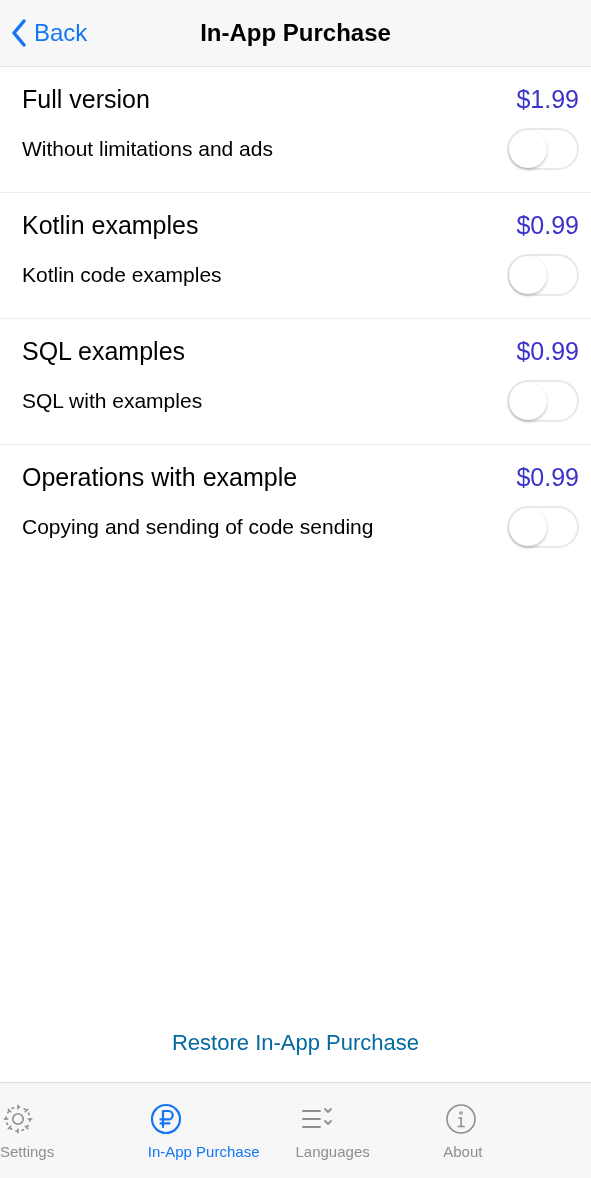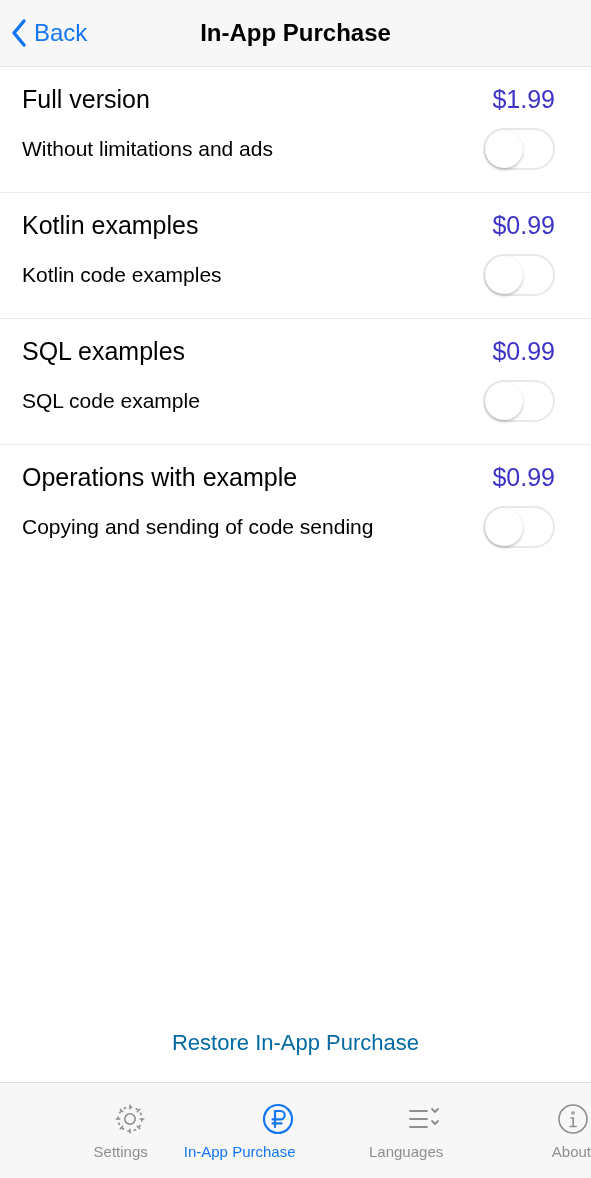--- a/index.html
+++ b/index.html
@@ -7,41 +7,41 @@
   .screen { width: 591px; height: 1178px; display: flex; flex-direction: column; background: #f7f7f8; }
 
   
   .navbar { height: 67px; display: flex; align-items: center; position: relative; border-bottom: 1px solid #e3e3e5; background: #f7f7f8; }
   .back-btn { display: flex; align-items: center; color: #1476f2; font-size: 24px; font-weight: 400; padding-left: 10px; cursor: pointer; }
   .back-btn svg { margin-right: 6px; }
   .nav-title { position: absolute; left: 0; right: 0; text-align: center; font-size: 24px; font-weight: 700; pointer-events: none; }
 
   
   .list { background: #fff; }
-  .row { padding: 18px 36px 22px 22px; border-bottom: 1px solid #ececec; }
+  .row { padding: 18px 12px 22px 22px; border-bottom: 1px solid #ececec; }
   .row:last-child { border-bottom: none; }
   .row-top { display: flex; justify-content: space-between; align-items: baseline; margin-bottom: 14px; }
   .row-title { font-size: 25px; font-weight: 500; color: #000; }
   .row-price { font-size: 25px; font-weight: 500; color: #3b33c7; }
   .row-bottom { display: flex; justify-content: space-between; align-items: center; }
   .row-sub { font-size: 21px; color: #000; flex: 1; padding-right: 12px; }
 
   
   .toggle { width: 72px; height: 42px; background: #fff; border: 2px solid #e8e8ea; border-radius: 42px; position: relative; flex-shrink: 0; cursor: pointer; }
   .toggle .knob { position: absolute; width: 38px; height: 38px; border-radius: 50%; background: #fff; top: 0; left: 0; box-shadow: 0 2px 3px rgba(0,0,0,0.20), 0 0 1px rgba(0,0,0,0.10); }
 
   .filler { flex: 1; background: #fff; }
 
   
   .restore { text-align: center; padding: 24px 0 26px 0; background: #fff; }
   .restore span { color: #0369a1; font-size: 22px; cursor: pointer; }
 
   
   .tabbar { height: 96px; border-top: 1px solid #dedee0; background: #f7f7f8; display: flex; }
-  .tab { flex: 1; display: flex; flex-direction: column; align-items: flex-end; justify-content: center; gap: 6px; cursor: pointer; }
+  .tab { flex: 1; display: flex; flex-direction: column; align-items: flex-start; justify-content: center; gap: 6px; cursor: pointer; }
   .tab-label { font-size: 15px; color: #8e8e93; }
   .tab.active .tab-label { color: #1476f2; }
   .tab svg { stroke: #8e8e93; fill: none; }
   .tab.active svg { stroke: #1476f2; }
 </style>
 </head>
 <body>
 
 <div class="screen">
   <div class="navbar">
@@ -80,21 +80,21 @@
           </div>
       </div>
     </div>
 
     <div class="row">
       <div class="row-top">
         <div class="row-title">SQL examples</div>
         <div class="row-price">$0.99</div>
       </div>
       <div class="row-bottom">
-        <div class="row-sub">SQL code example</div>
+        <div class="row-sub">SQL with examples</div>
         <div class="toggle">
             <div class="knob"></div>
           </div>
       </div>
     </div>
 
     <div class="row">
       <div class="row-top">
         <div class="row-title">Operations with example</div>
         <div class="row-price">$0.99</div>

